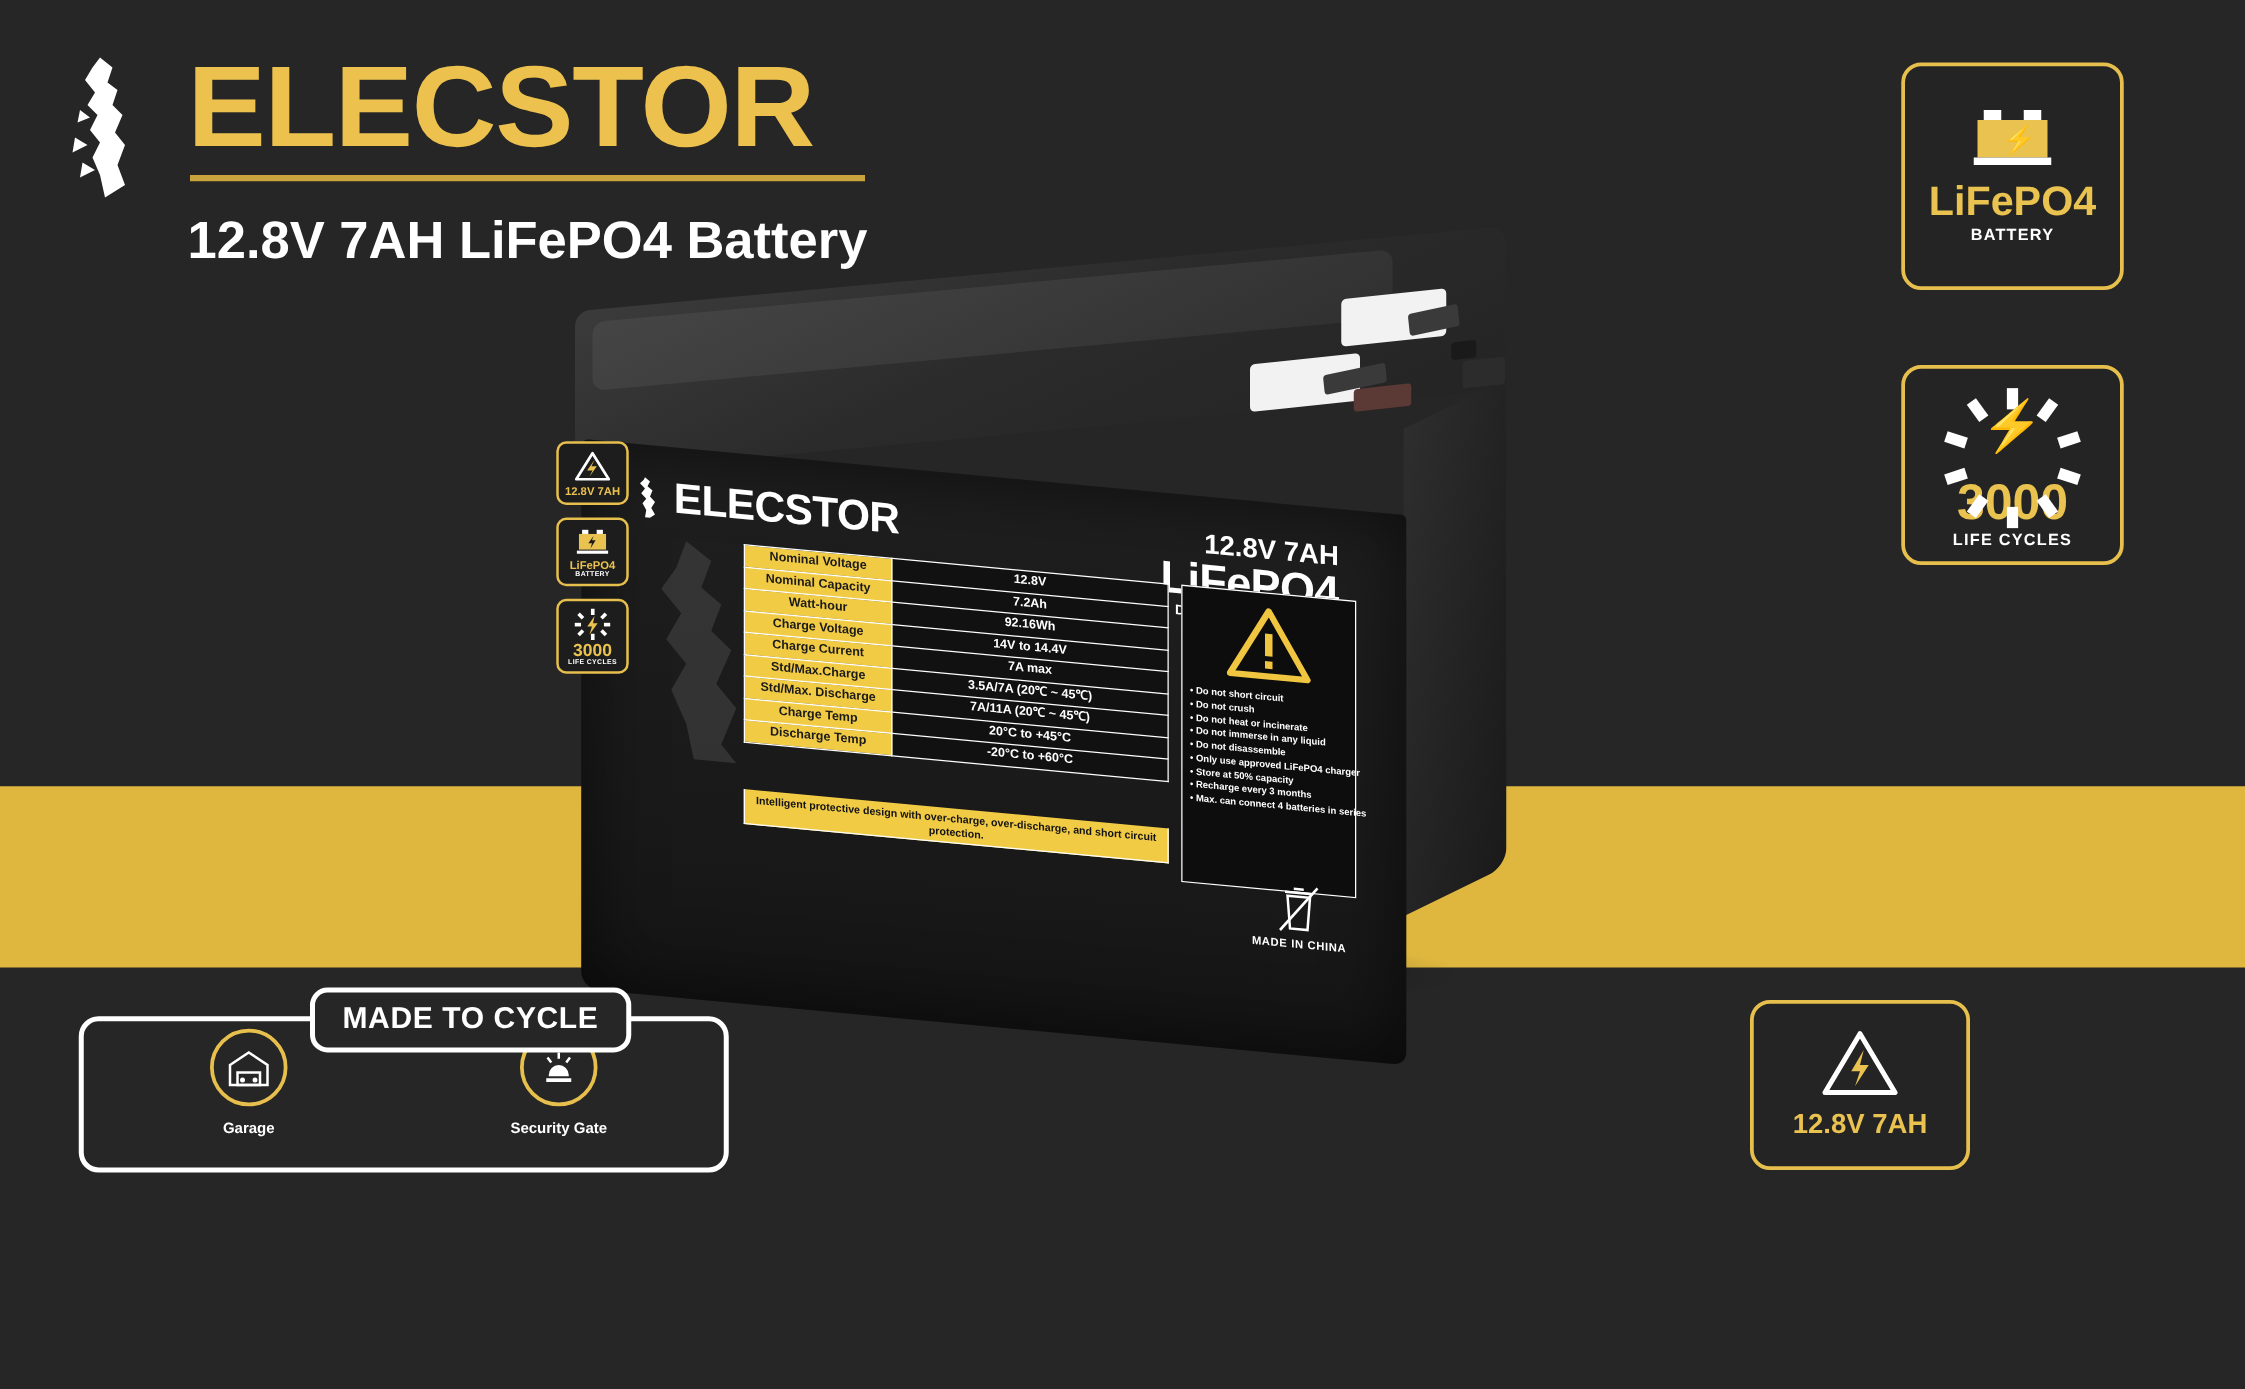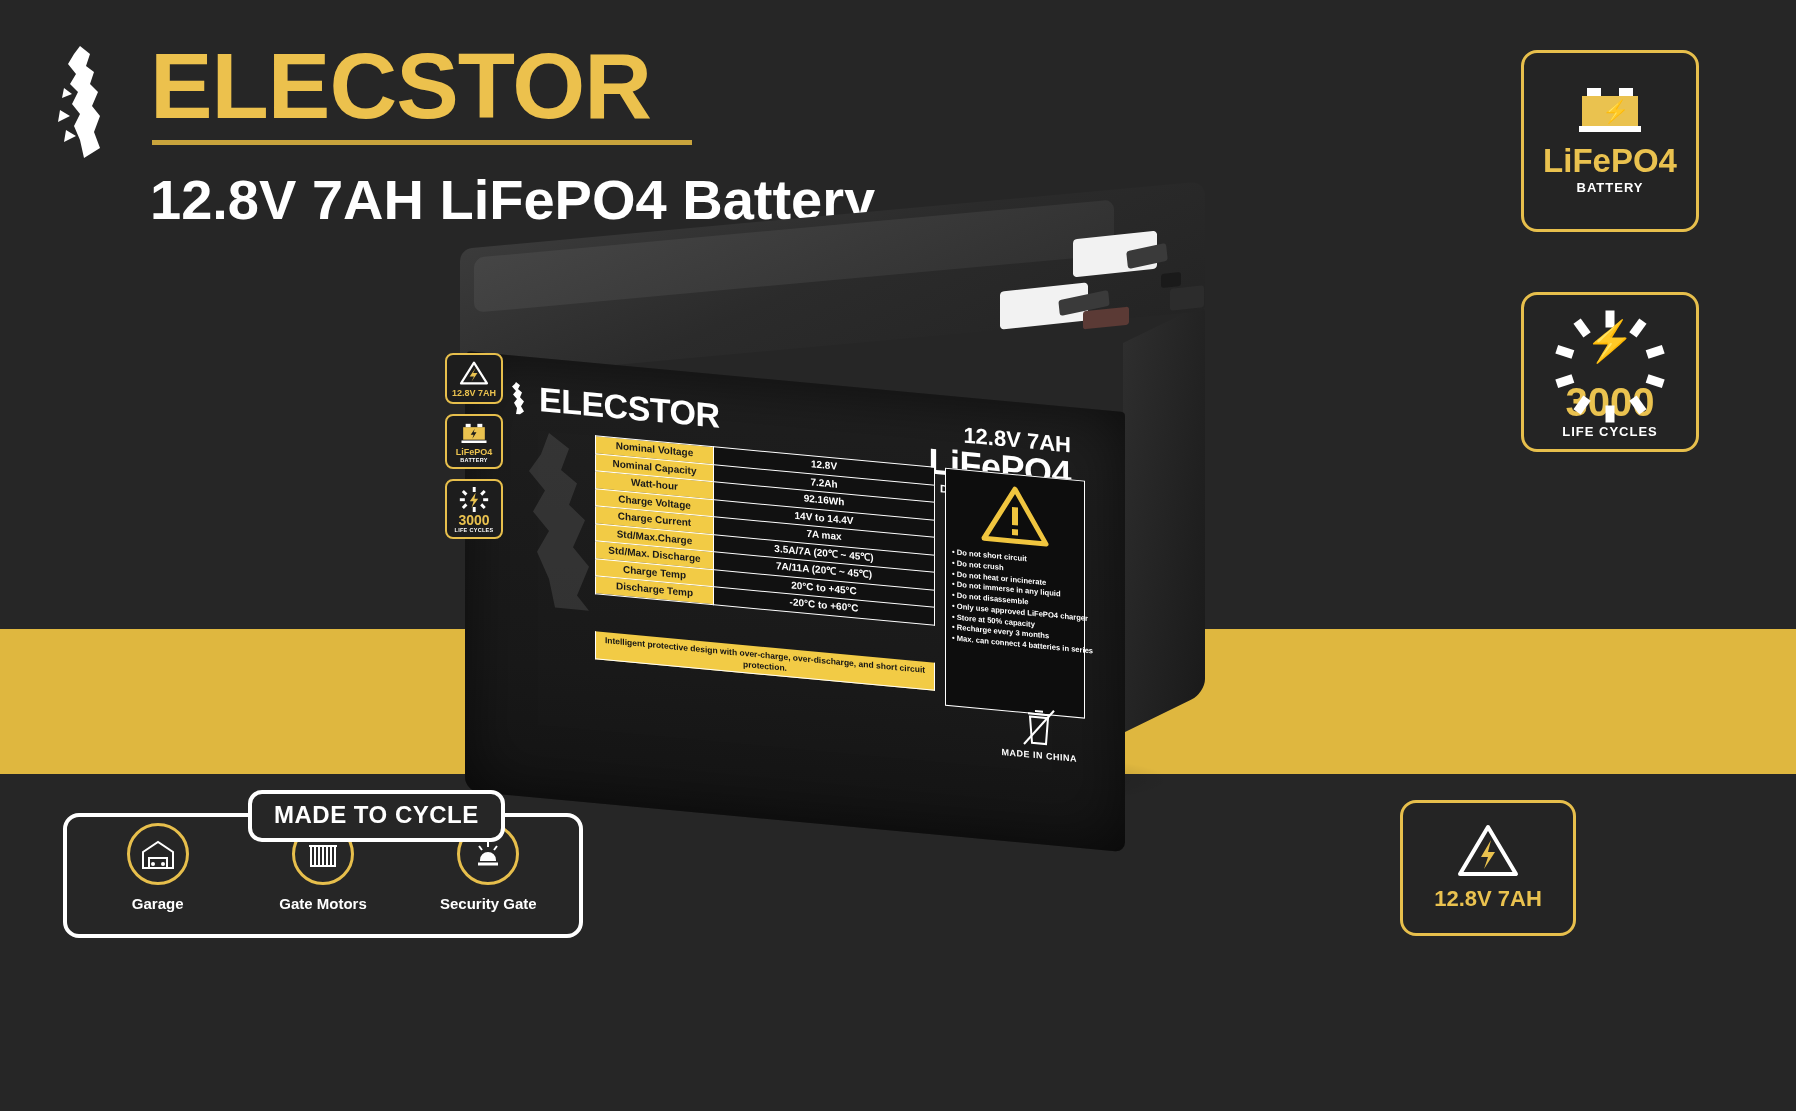--- a/index.html
+++ b/index.html
@@ -21,21 +21,21 @@
   
   .header { position:absolute; left:50px; top:38px; display:flex; align-items:flex-start; gap:26px; }
   .brand-mark { width:74px; height:116px; flex:0 0 auto; position:relative; margin-top:6px;}
   .brand-text { padding-top:4px; }
   .brand-name {
     font-size:92px; font-weight:700; color:#ecc14d; letter-spacing:-1px;
     line-height:0.96; font-stretch:condensed; transform:scaleX(1.02); transform-origin:left;
   }
   .brand-rule { height:5px; background:#c9a43c; margin:10px 0 8px 2px; width:540px; }
   .brand-sub {
-    font-size:56px; font-weight:700; color:#ffffff; letter-spacing:0px; line-height:1.1;margin-top:24px;
+    font-size:42px; font-weight:700; color:#ffffff; letter-spacing:0px; line-height:1.1;margin-top:24px;
   }
 
   
   .badge {
     position:absolute; width:178px; border-radius:16px; background:#242424;
     border:3px solid #e7bf4c;
     display:flex; flex-direction:column; align-items:center; justify-content:center;
   }
   .badge.b1 { left:1521px; top:50px; height:182px; }
   .badge.b2 { left:1521px; top:292px; height:160px; }
@@ -85,21 +85,21 @@
   .mtp-items {
     position:absolute; left:0; top:33px; width:520px; height:118px;
     display:flex; justify-content:space-around; align-items:flex-start; padding:0 12px;
   }
   .mtp-item { display:flex; flex-direction:column; align-items:center; width:112px; }
   .mtp-circle {
     width:62px; height:62px; border-radius:50%; border:3px solid #e7bf4c;
     display:flex; align-items:center; justify-content:center; color:#fff; margin-bottom:10px;
   }
   .mtp-circle svg { width:36px; height:36px; }
-  .mtp-label { color:#fff; font-size:15px; font-weight:700; text-align:center; white-space:nowrap; }
+  .mtp-label { color:#fff; font-size:12px; font-weight:700; text-align:center; white-space:nowrap; }
 
   
   .battery { position:absolute; left:455px; top:225px; width:760px; height:590px; }
 
   .bat-top {
     position:absolute; left:5px; top:24px; width:745px; height:130px;
     background:linear-gradient(160deg,#3b3b3b 0%,#2b2b2b 48%,#242424 100%);
     border-radius:12px 14px 6px 6px;
     transform:skewY(-5.2deg); transform-origin:left top;
   }
@@ -274,30 +274,20 @@
           <svg viewBox="0 0 36 36" fill="none" stroke="#ffffff" stroke-width="2">
             <path d="M3 16 L18 6 L33 16 V32 H3 Z"></path>
             <rect x="9" y="22" width="18" height="10"></rect>
             <circle cx="13" cy="28" r="2" fill="#fff" stroke="none"></circle>
             <circle cx="23" cy="28" r="2" fill="#fff" stroke="none"></circle>
           </svg>
         </div>
         <div class="mtp-label">Garage</div>
       </div>
 
-      <div class="mtp-item">
-        <div class="mtp-circle">
-          <svg viewBox="0 0 36 36" fill="none" stroke="#ffffff" stroke-width="2">
-            <rect x="6" y="10" width="24" height="20"></rect>
-            <path d="M10 10 V30 M14 10 V30 M18 10 V30 M22 10 V30 M26 10 V30"></path>
-            <path d="M4 10 H32"></path>
-          </svg>
-        </div>
-        <div class="mtp-label">Gate Motors</div>
-      </div>
 
       <div class="mtp-item">
         <div class="mtp-circle">
           <svg viewBox="0 0 36 36" fill="none" stroke="#ffffff" stroke-width="2">
             <path d="M11 24 a7 7 0 0 1 14 0 Z" fill="#fff"></path>
             <path d="M8 28 H28" stroke-width="3"></path>
             <path d="M18 6 V11 M9 10 L12 14 M27 10 L24 14"></path>
           </svg>
         </div>
         <div class="mtp-label">Security Gate</div>

